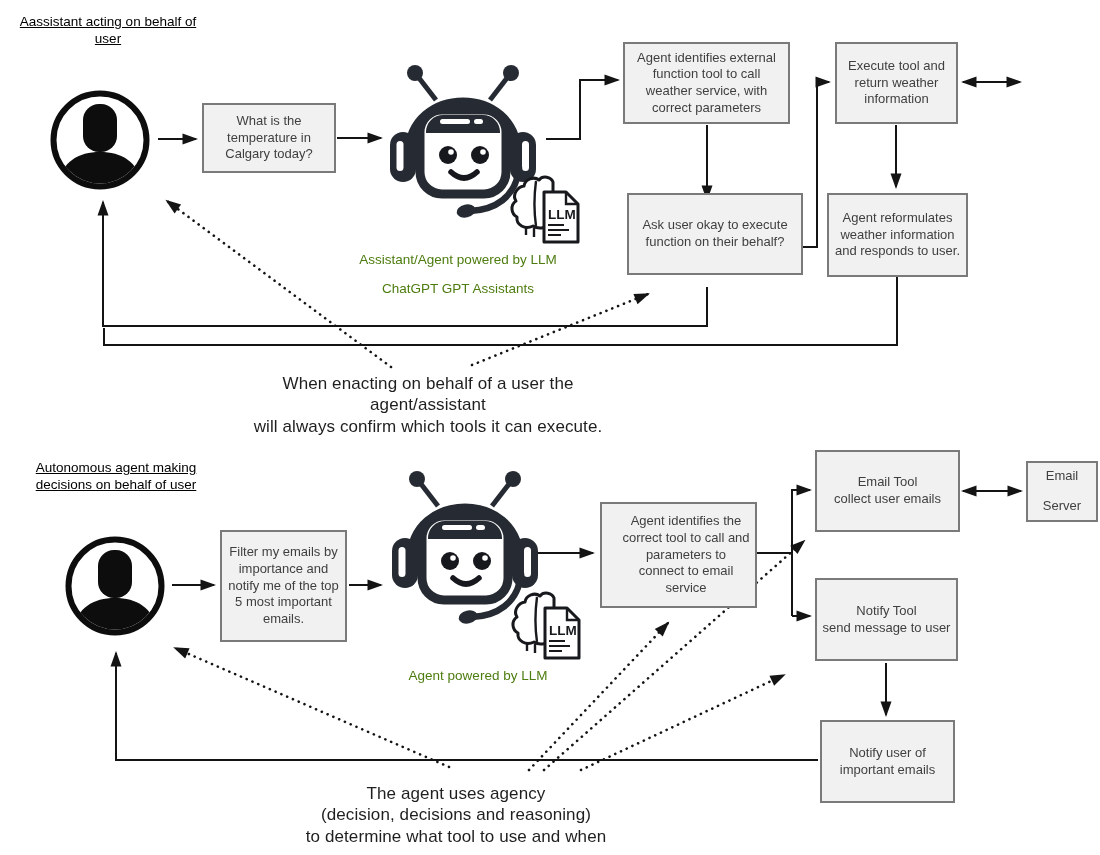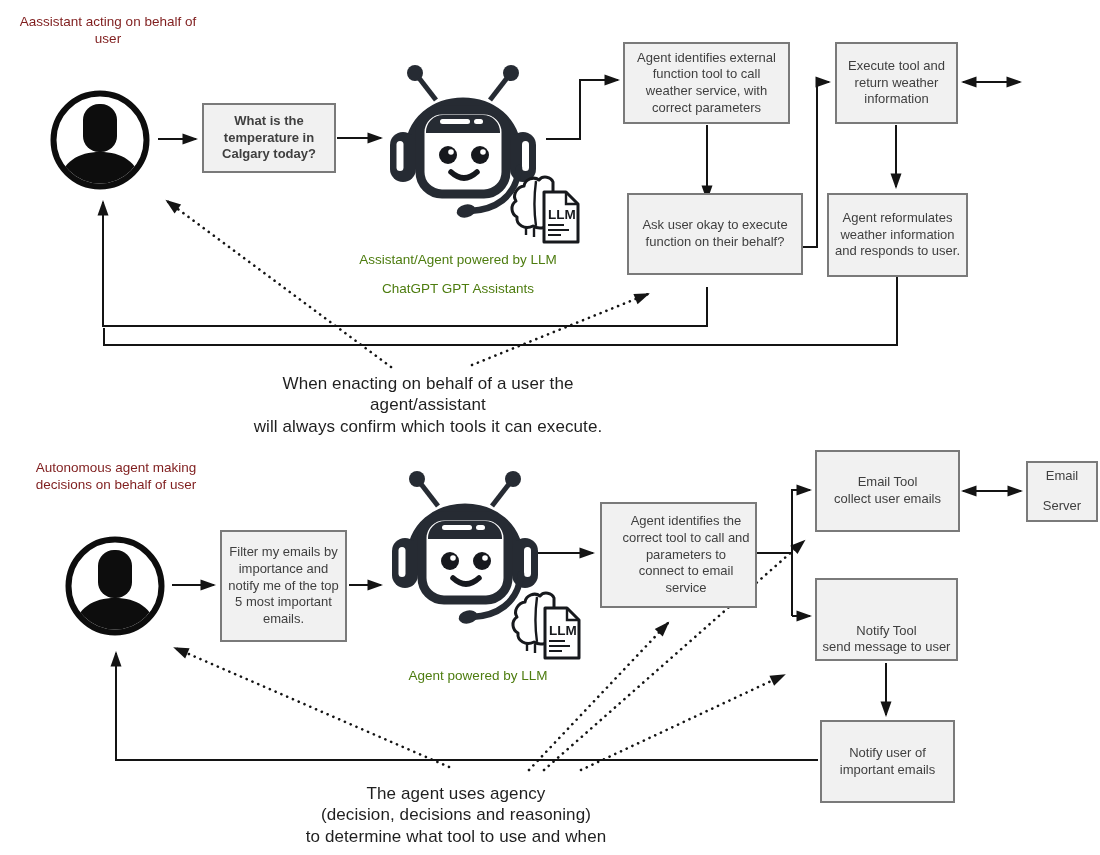--- a/index.html
+++ b/index.html
@@ -5,21 +5,21 @@
   html,body{margin:0;padding:0;background:#fff;}
   #canvas{position:relative;width:1100px;height:855px;background:#fff;overflow:hidden;
           font-family:"Liberation Sans",sans-serif;}
   #wires{position:absolute;left:0;top:0;z-index:1;}
   .box{position:absolute;z-index:2;background:#f1f1f1;border:2px solid #7a7a7a;
        box-sizing:border-box;display:flex;flex-direction:column;align-items:center;
        justify-content:center;text-align:center;font-size:13px;line-height:1.28;
        color:#3f3f3f;padding:3px 5px;}
   .box .ln{width:100%;}
   .gapbox{gap:13px;}
-  .lbl{position:absolute;z-index:2;font-size:13.5px;line-height:1.25;color:#7f1d1d;}
+  .lbl{position:absolute;z-index:2;font-size:13.5px;line-height:1.25;color:#000000;text-decoration:underline;}
   .robcap{position:absolute;z-index:2;font-size:13.5px;color:#4d7c0f;text-align:center;}
   .cap{position:absolute;z-index:2;font-size:17px;line-height:1.26;color:#1f1f1f;
        text-align:center;letter-spacing:.1px;}
 </style>
 </head>
 <body>
 
 <div id="canvas">
 
   <svg id="wires" width="1100" height="855" viewBox="0 0 1100 855">
@@ -111,21 +111,21 @@
     <use href="#person-def" x="48" y="88"></use>
     <use href="#robot-def" x="388" y="60"></use>
     <use href="#brainllm-def" x="508" y="168"></use>
     <use href="#person-def" x="63" y="534"></use>
     <use href="#robot-def" x="390" y="466"></use>
     <use href="#brainllm-def" x="509" y="584"></use>
   </svg>
 
   <div class="lbl" style="left:10px;top:14px;width:196px;text-align:center;">Aassistant acting on behalf of user</div>
 
-  <div class="box" style="left:202px;top:103px;width:134px;height:70px;font-weight:bold;">What is the temperature in Calgary today?</div>
+  <div class="box" style="left:202px;top:103px;width:134px;height:70px;">What is the temperature in Calgary today?</div>
 
   <div class="robcap" style="left:338px;top:252px;width:240px;">Assistant/Agent powered by LLM</div>
   <div class="robcap" style="left:338px;top:281px;width:240px;">ChatGPT GPT Assistants</div>
 
   <div class="box" style="left:623px;top:42px;width:167px;height:82px;">Agent identifies external function tool to call weather service, with correct parameters</div>
 
   <div class="box" style="left:835px;top:42px;width:123px;height:82px;">Execute tool and return weather information</div>
 
 
   <div class="box" style="left:627px;top:193px;width:176px;height:82px;text-align:center;">Ask user okay to execute function on their behalf?</div>
@@ -148,21 +148,21 @@
   <div class="box" style="left:815px;top:450px;width:145px;height:82px;">
     <div class="ln">Email Tool</div>
     <div class="ln">collect user emails</div>
   </div>
 
   <div class="box gapbox" style="left:1026px;top:461px;width:72px;height:61px;">
     <div class="ln">Email</div>
     <div class="ln">Server</div>
   </div>
 
-  <div class="box" style="left:815px;top:578px;width:143px;height:83px;padding:3px 2px;justify-content:flex-end;">
+  <div class="box" style="left:815px;top:578px;width:143px;height:83px;padding:3px 2px;">
     <div class="ln">Notify Tool</div>
     <div class="ln">send message to user</div>
   </div>
 
   <div class="box" style="left:820px;top:720px;width:135px;height:83px;">Notify user of important emails</div>
 
   <div class="cap" style="left:256px;top:783px;width:400px;">
     <div>The agent uses agency</div>
     <div>(decision, decisions and reasoning)</div>
     <div>to determine what tool to use and when</div>

